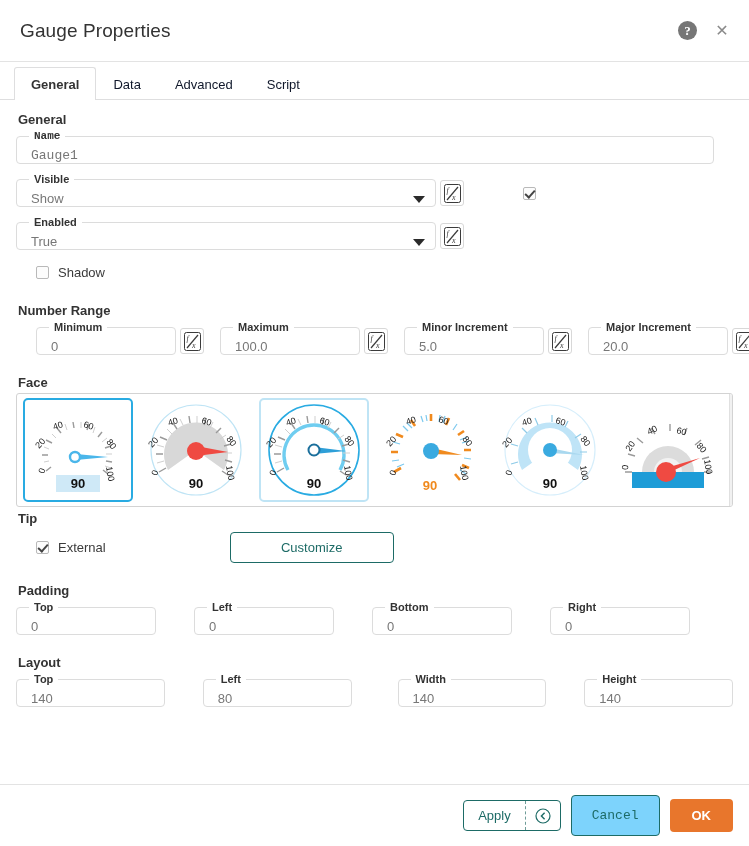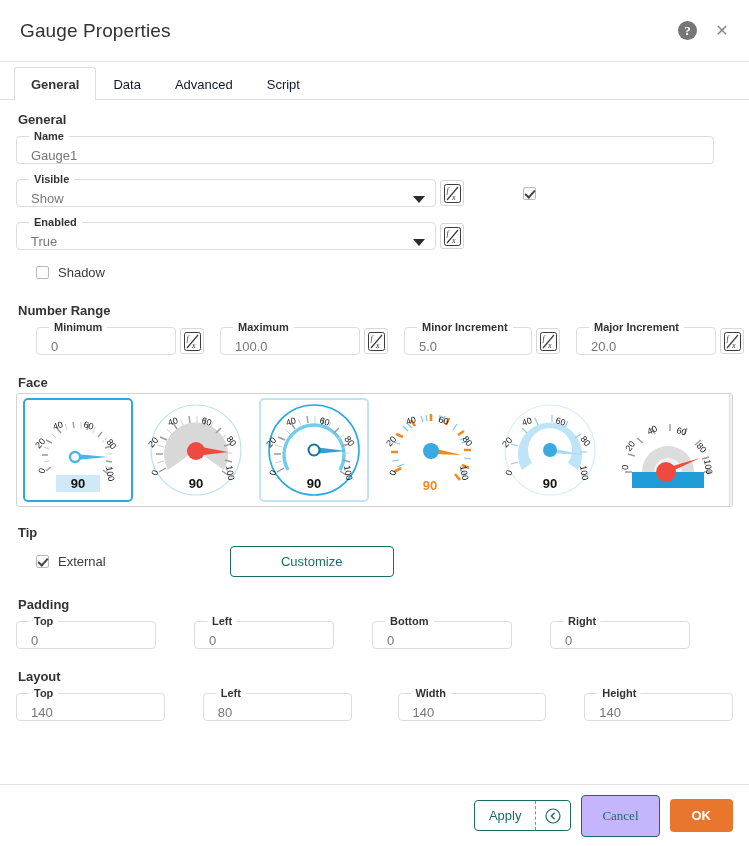--- a/index.html
+++ b/index.html
@@ -107,21 +107,21 @@
 
   
   .footer {
     flex:none; height:62px; border-top:1px solid #e3e3e3;
     display:flex; align-items:center; justify-content:flex-end; padding-right:16px; gap:10px;
   }
   .split-btn { display:flex; align-items:stretch; border:1px solid #1d6b66; border-radius:4px; overflow:hidden; background:#fff; }
   .split-main { padding:7px 14px; color:#1d6b66; font-size:13px; cursor:pointer; }
   .split-sep { width:1px; border-left:1px dashed #6f9c98; }
   .split-arrow { padding:6px 9px; display:flex; align-items:center; cursor:pointer; }
-  .btn-cancel { border:1px solid #1d6b66; border-radius:4px; background:#c4b5fd; color:#1d6b66; font-size:13px; padding:12px 20px; cursor:pointer; font-family:Liberation Serif, serif; }
+  .btn-cancel { border:1px solid #1d6b66; border-radius:4px; background:#7dd3fc; color:#1d6b66; font-size:13px; padding:12px 20px; cursor:pointer; font-family:Liberation Mono, monospace; }
   .btn-ok { border:none; border-radius:4px; background:#e8762c; color:#fff; font-size:13px; font-weight:bold; padding:9px 22px; cursor:pointer; font-family:"Liberation Sans", sans-serif; }
 </style>
 </head>
 <body>
 
 <div class="dialog">
 
   <div class="titlebar">
     <div class="title">Gauge Properties</div>
     <div class="titlebar-spacer"></div>
@@ -134,21 +134,21 @@
     <div class="tab">Data</div>
     <div class="tab">Advanced</div>
     <div class="tab">Script</div>
   </div>
 
   <div class="content">
 
     
     <div class="section-title">General</div>
 
-    <fieldset class="field" style="width:698px; margin-bottom:9px;">
+    <fieldset class="field" style="width:698px; margin-bottom:9px;font-family:Liberation Mono, monospace;">
       <legend>Name</legend>
       <div class="val">Gauge1</div>
     </fieldset>
 
     <div class="row" style="margin-bottom:9px;">
       <div class="fieldwrap">
         <fieldset class="field" style="width:420px;">
           <legend>Visible</legend>
           <div class="val">Show</div>
           <div class="caret"></div>
@@ -215,21 +215,21 @@
         <div class="fx">
           <svg width="17" height="19" viewBox="0 0 17 19">
             <rect x="0.5" y="0.5" width="16" height="18" rx="2" fill="#fff" stroke="#3b3b3b"></rect>
             <line x1="3" y1="16" x2="14" y2="3" stroke="#3b3b3b" stroke-width="1.2"></line>
             <text x="2.5" y="9" font-family="Liberation Serif, serif" font-style="italic" font-size="8" fill="#3b3b3b">f</text>
             <text x="8" y="16" font-family="Liberation Serif, serif" font-style="italic" font-size="8" fill="#3b3b3b">x</text>
           </svg>
         </div>
       </div>
       <div class="fieldwrap">
-        <fieldset class="field" style="width:128px;">
+        <fieldset class="field" style="width:140px;">
           <legend>Minor Increment</legend>
           <div class="val">5.0</div>
         </fieldset>
         <div class="fx">
           <svg width="17" height="19" viewBox="0 0 17 19">
             <rect x="0.5" y="0.5" width="16" height="18" rx="2" fill="#fff" stroke="#3b3b3b"></rect>
             <line x1="3" y1="16" x2="14" y2="3" stroke="#3b3b3b" stroke-width="1.2"></line>
             <text x="2.5" y="9" font-family="Liberation Serif, serif" font-style="italic" font-size="8" fill="#3b3b3b">f</text>
             <text x="8" y="16" font-family="Liberation Serif, serif" font-style="italic" font-size="8" fill="#3b3b3b">x</text>
           </svg>
@@ -474,21 +474,21 @@
       <div class="scrollbar">
 
         <div class="sb-track">
           <div class="sb-thumb"></div>
         </div>
 
       </div>
     </div>
 
     
-    <div class="section-title" style="margin-top:18px;">Tip</div>
+    <div class="section-title" style="margin-top:4px;">Tip</div>
     <div class="row" style="align-items:center; margin-top:6px;">
       <div class="cb" style="margin-left:20px;">
         <span class="cbox checked"></span>
         <span class="lbl">External</span>
       </div>
       <button class="btn-outline" style="width:164px; margin-left:117px;">Customize</button>
     </div>
 
     
     <div class="section-title" style="margin-top:20px;">Padding</div>

